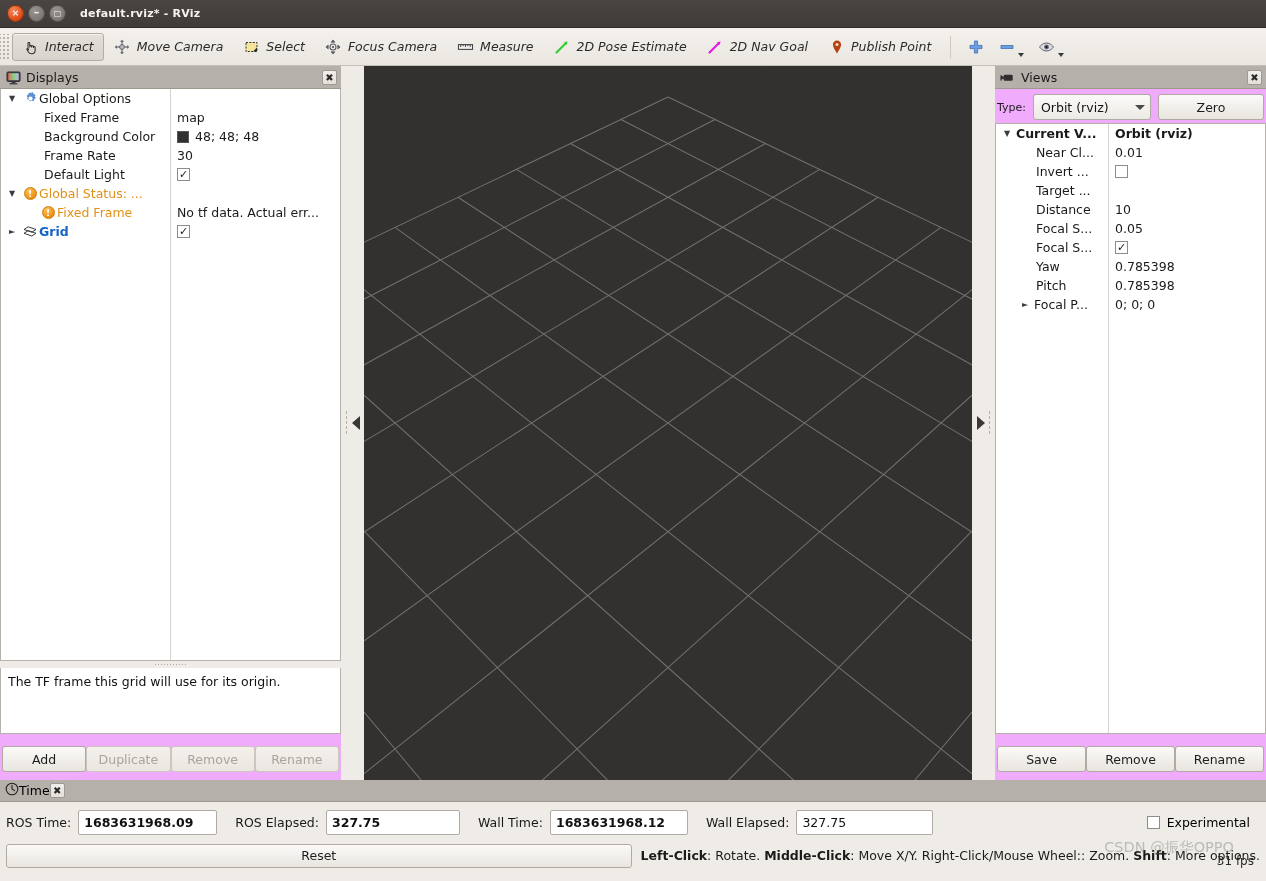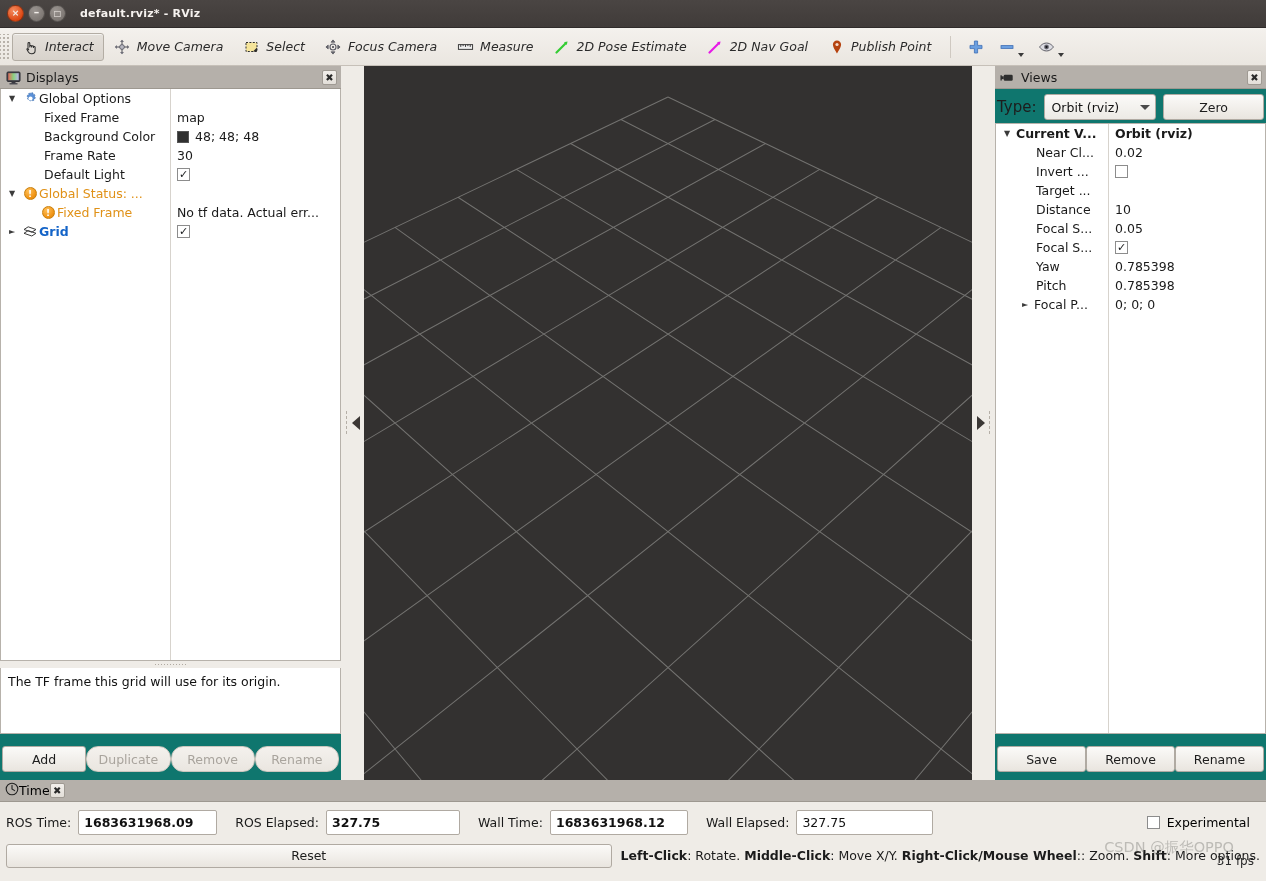--- a/index.html
+++ b/index.html
@@ -59,21 +59,21 @@
     background: linear-gradient(to bottom,#e4e0da,#d8d3cc);
     border: 1px solid #b3ada4;
     box-shadow: inset 0 1px 0 rgba(255,255,255,.6);
   }
   .tsep { width:1px; height:22px; background:#cfc9c1; margin:0 9px; }
   .ticon { width: 17px; height: 17px; display:inline-flex; align-items:center; justify-content:center; flex: 0 0 auto;}
   .tdrop { width: 0;height:0;border-left:3.5px solid transparent;border-right:3.5px solid transparent;border-top:4px solid #3a3a3a; margin-left:3px; align-self:flex-end; margin-bottom:4px;}
   .ibtn { display:flex; align-items:flex-end; padding:0 7px; height:28px; }
 
   
-  .main { display: flex; width: 100%; height: 714px; background:#0f766e; }
+  .main { display: flex; width: 100%; height: 714px; background:#f0abfc; }
 
   
   .panel { display: flex; flex-direction: column; }
   .panel-head {
     height: 23px; background: #b5b0aa;
     display: flex; align-items: center; padding: 0 4px 0 5px;
     border-bottom: 1px solid #9d9890;
   }
   .panel-head .ph-icon { width:16px;height:16px;display:flex;align-items:center;justify-content:center;margin-right:5px;}
   .panel-head .ph-title { font-size: 12.5px; color: #191919; flex: 1; }
@@ -120,40 +120,40 @@
   .splitgrip i { display:block; width:34px;height:3px;
      background-image: radial-gradient(#b0aaa2 0.8px, transparent 1px);
      background-size:3px 3px; }
   .btnrow { height: 46px; display:flex; align-items:center; padding: 4px 2px 0 2px; }
   .btn {
     flex:1; height: 26px; font-size: 12.5px; color:#1d1d1d;
     background: linear-gradient(to bottom,#fbfaf8,#e9e5df);
     border: 1px solid #b0aaa2; border-radius: 3px; cursor:default;
     display:flex;align-items:center;justify-content:center;
   }
-  .btn.disabled { color: #a9a49d; background: linear-gradient(to bottom,#f4f1ed,#eae6e0); border-color:#cbc6be;border-radius:12px; }
+  .btn.disabled { color: #a9a49d; background: linear-gradient(to bottom,#f4f1ed,#eae6e0); border-color:#cbc6be; }
 
   
   .vsplit { width: 23px; flex: 0 0 23px; background:#efece7; display:flex; align-items:center; justify-content:center; position:relative;}
   .vsplit .dots { position:absolute; top:50%; transform:translateY(-50%); width:3px;height:26px;
       background-image: radial-gradient(#b5afa7 0.8px, transparent 1px); background-size:3px 5px; }
   .vsplit.left .dots { left:4px; }
   .vsplit.right .dots { right:4px; }
   .caret { width:0;height:0; }
   .caret.l { border-top:7px solid transparent; border-bottom:7px solid transparent; border-right:8px solid #3b3735; margin-left:6px;}
   .caret.r { border-top:7px solid transparent; border-bottom:7px solid transparent; border-left:8px solid #3b3735; margin-right:6px;}
 
   
   #viewport { flex: 1; position: relative; overflow: hidden; background: #333130; }
   #viewport svg { display:block; width:100%; height:100%; }
 
   
   #views { width: 271px; flex: 0 0 271px; }
   .typerow { height: 34px; display:flex; align-items:center; gap:7px; padding: 5px 2px 3px 2px; }
-  .typerow .lbl { font-size:15px; color:#1d1d1d; }
+  .typerow .lbl { font-size:11px; color:#1d1d1d; }
   .combo {
     flex:1; height:26px; display:flex; align-items:center; padding: 0 5px 0 7px;
     background: linear-gradient(to bottom,#fbfaf8,#eceae5);
     border:1px solid #b0aaa2; border-radius:3px; font-size:12.5px; color:#131313;
   }
   .combo .cv { flex:1; }
   .combo .ca { width:0;height:0;border-left:5px solid transparent;border-right:5px solid transparent;border-top:5px solid #4a4a4a; }
   .zerobtn { width: 82px; height:26px; }
   .vtree { flex:1; background:#fff; border:1px solid #b7b2ab; position:relative; overflow:hidden; }
   .vtree .tree-col-line { left: 112px; }
@@ -513,21 +513,21 @@
               <span class="bold">Orbit (rviz)</span>
             </div>
           </div>
           <div class="trow">
             <div class="tname">
               <span class="arrow"></span>
               <span style="width:20px;flex:0 0 20px;"></span>
               <span class="">Near Cl...</span>
             </div>
             <div class="tval">
-              <span class="">0.02</span>
+              <span class="">0.01</span>
             </div>
           </div>
           <div class="trow">
             <div class="tname">
               <span class="arrow"></span>
               <span style="width:20px;flex:0 0 20px;"></span>
               <span class="">Invert ...</span>
             </div>
             <div class="tval">
               <span class="chk"></span>
@@ -635,17 +635,17 @@
       <span class="tfield-lbl">Wall Elapsed:</span>
       <span class="tinput w4">327.75</span>
       <span class="expbox">
         <span class="chk"></span>
         <span>Experimental</span>
       </span>
     </div>
 
   <div class="status-bar">
     <span class="btn resetbtn">Reset</span>
-    <span id="hint-text"><span style="font-weight: bold;">Left-Click</span><span>: Rotate. </span><span style="font-weight: bold;">Middle-Click</span><span>: Move X/Y. </span><span style="font-weight: bold;">Right-Click/Mouse Wheel</span><span>:: Zoom. </span><span style="font-weight: bold;">Shift</span><span>: More options.</span></span>
+    <span id="hint-text"><span style="font-weight: bold;">Left-Click</span><span>: Rotate. </span><span style="font-weight: bold;">Middle-Click</span><span>: Move X/Y. </span><span style="font-weight: normal;">Right-Click/Mouse Wheel</span><span>:: Zoom. </span><span style="font-weight: bold;">Shift</span><span>: More options.</span></span>
     <span class="watermark">CSDN @振华OPPO</span>
     <span class="fps">31 fps</span>
   </div>
 </div>
 
 </body></html>

